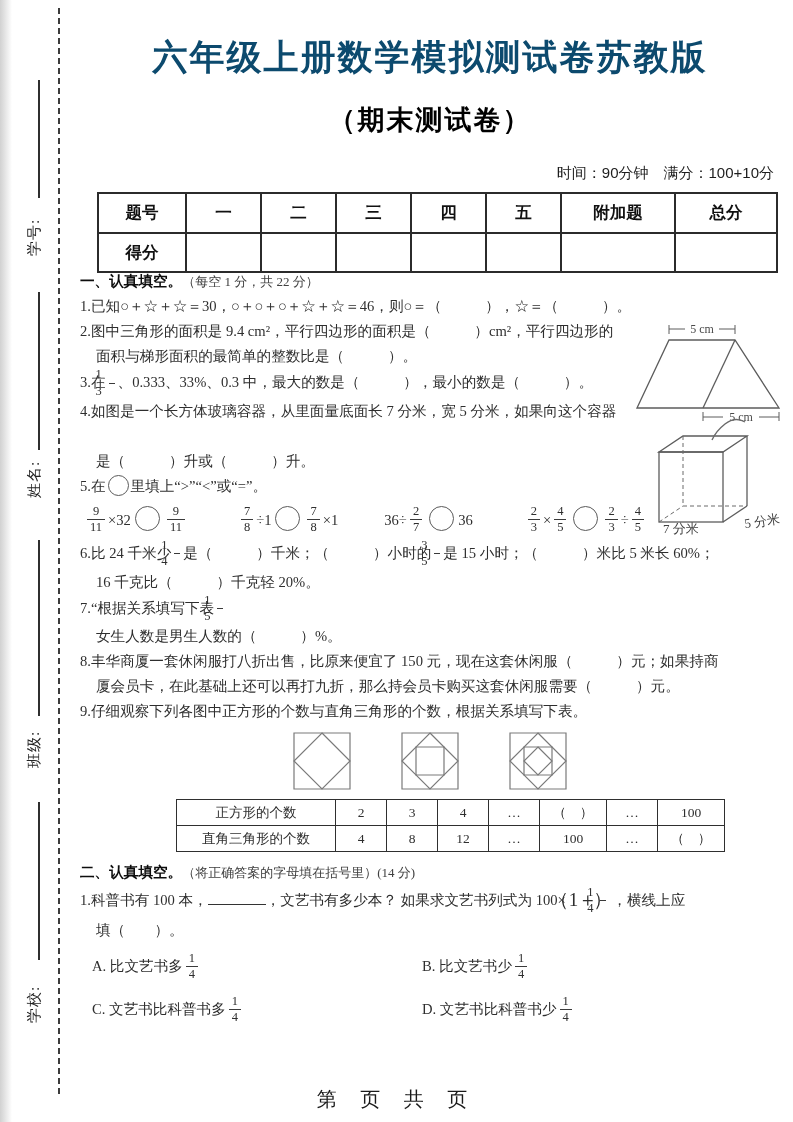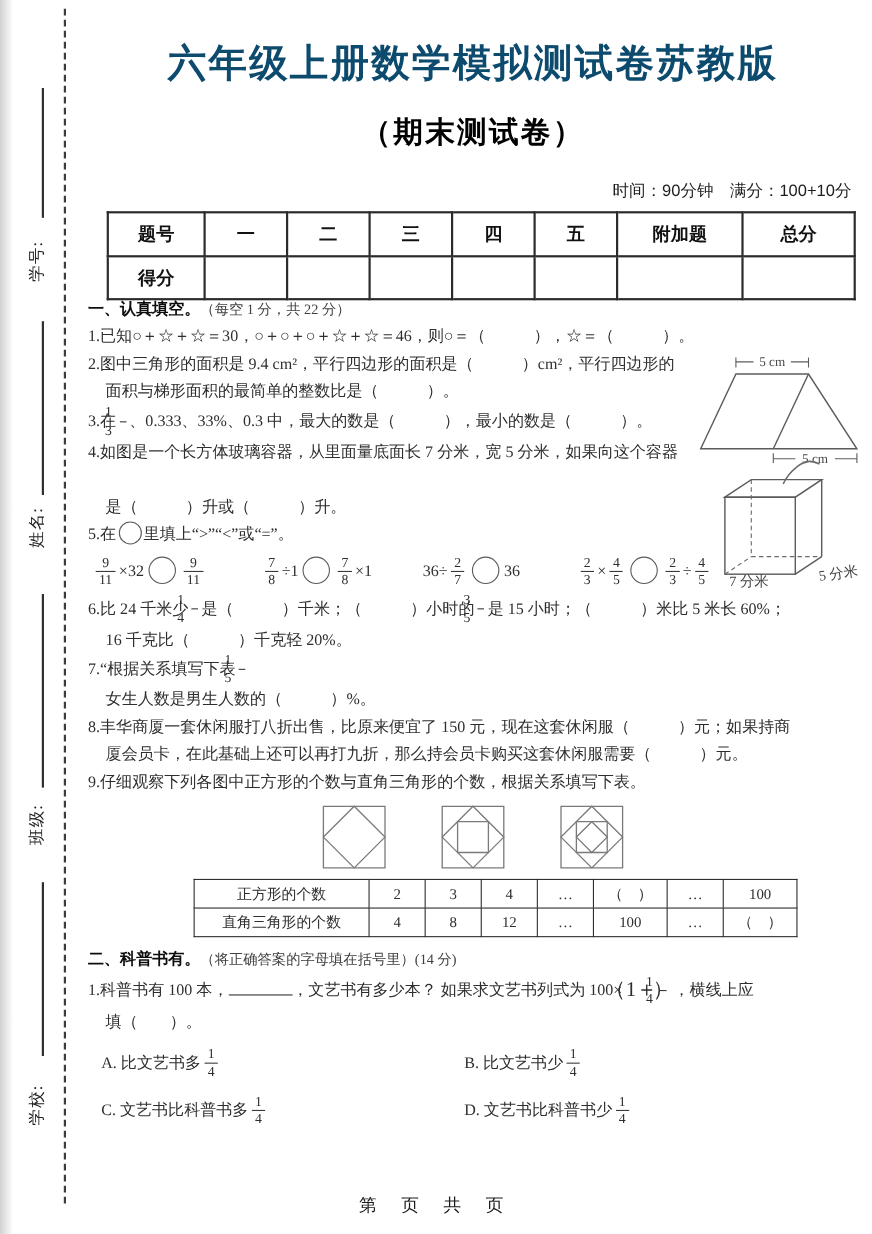--- a/index.html
+++ b/index.html
@@ -53,21 +53,21 @@
   .seq-table td{border:1.5px solid #2f2f2f;text-align:center;font-size:13.5px;color:#2e2e2e;
     height:25px;padding:0 5px;}
   .seq-label{width:148px;} .seq-c{width:40px;} .seq-cw{width:56px;}
   .sec2{margin-top:8px;}
   .blank{display:inline-block;width:58px;border-bottom:1.5px solid #333;height:14px;vertical-align:baseline;}
   .bigp{font-size:19px;vertical-align:middle;transform:translateY(-1px);display:inline-block;}
   .opts{display:grid;grid-template-columns:330px auto;row-gap:14px;margin:10px 0 0 12px;}
   .opt{white-space:nowrap;}
   .q1s2-l2{margin-top:2px;}
   .fig-abs{position:absolute;}
-  .footer{position:absolute;top:1086px;left:0;width:793px;text-align:center;font-size:16px;
+  .footer{position:absolute;top:1086px;left:0;width:793px;text-align:center;font-size:20px;
     color:#1a1a1a;letter-spacing:9px;font-family:"Liberation Sans","DejaVu Sans",sans-serif;}
   svg text{font-family:"Liberation Serif","DejaVu Serif",serif;}
 </style>
 </head>
 <body>
 
 <div class="edge-shade"></div>
 
 <div class="dash-line"></div>
 <div class="write-line wl1"></div>
@@ -270,21 +270,21 @@
       <td class="seq-c">8</td>
       <td class="seq-c">12</td>
       <td class="seq-c">…</td>
       <td class="seq-cw">100</td>
       <td class="seq-c">…</td>
       <td class="seq-cw">（　）</td>
     </tr>
   </tbody>
     </table>
 
-  <p class="q sec sec2"><span>二、科普书有。</span><span class="note">（将正确答案的字母填在括号里）(14 分)</span></p>
+  <p class="q sec sec2"><span>二、认真填空。</span><span class="note">（将正确答案的字母填在括号里）(14 分)</span></p>
 
   <p class="q"><span>1.</span><span>科普书有 100 本，</span><span class="blank"></span><span>，文艺书有多少本？ 如果求文艺书列式为 100×</span><span class="bigp">（1＋</span><span class="frac">
         <span class="fn">1</span>
         <span class="fd">4</span>
       </span><span class="bigp">）</span><span>，横线上应</span><br>
   <span class="q1s2-l2">填（　　）。</span></p>
 
   <div class="opts">
     <span class="opt"><span>A.</span> <span>比文艺书多</span><span class="frac">
           <span class="fn">1</span>

